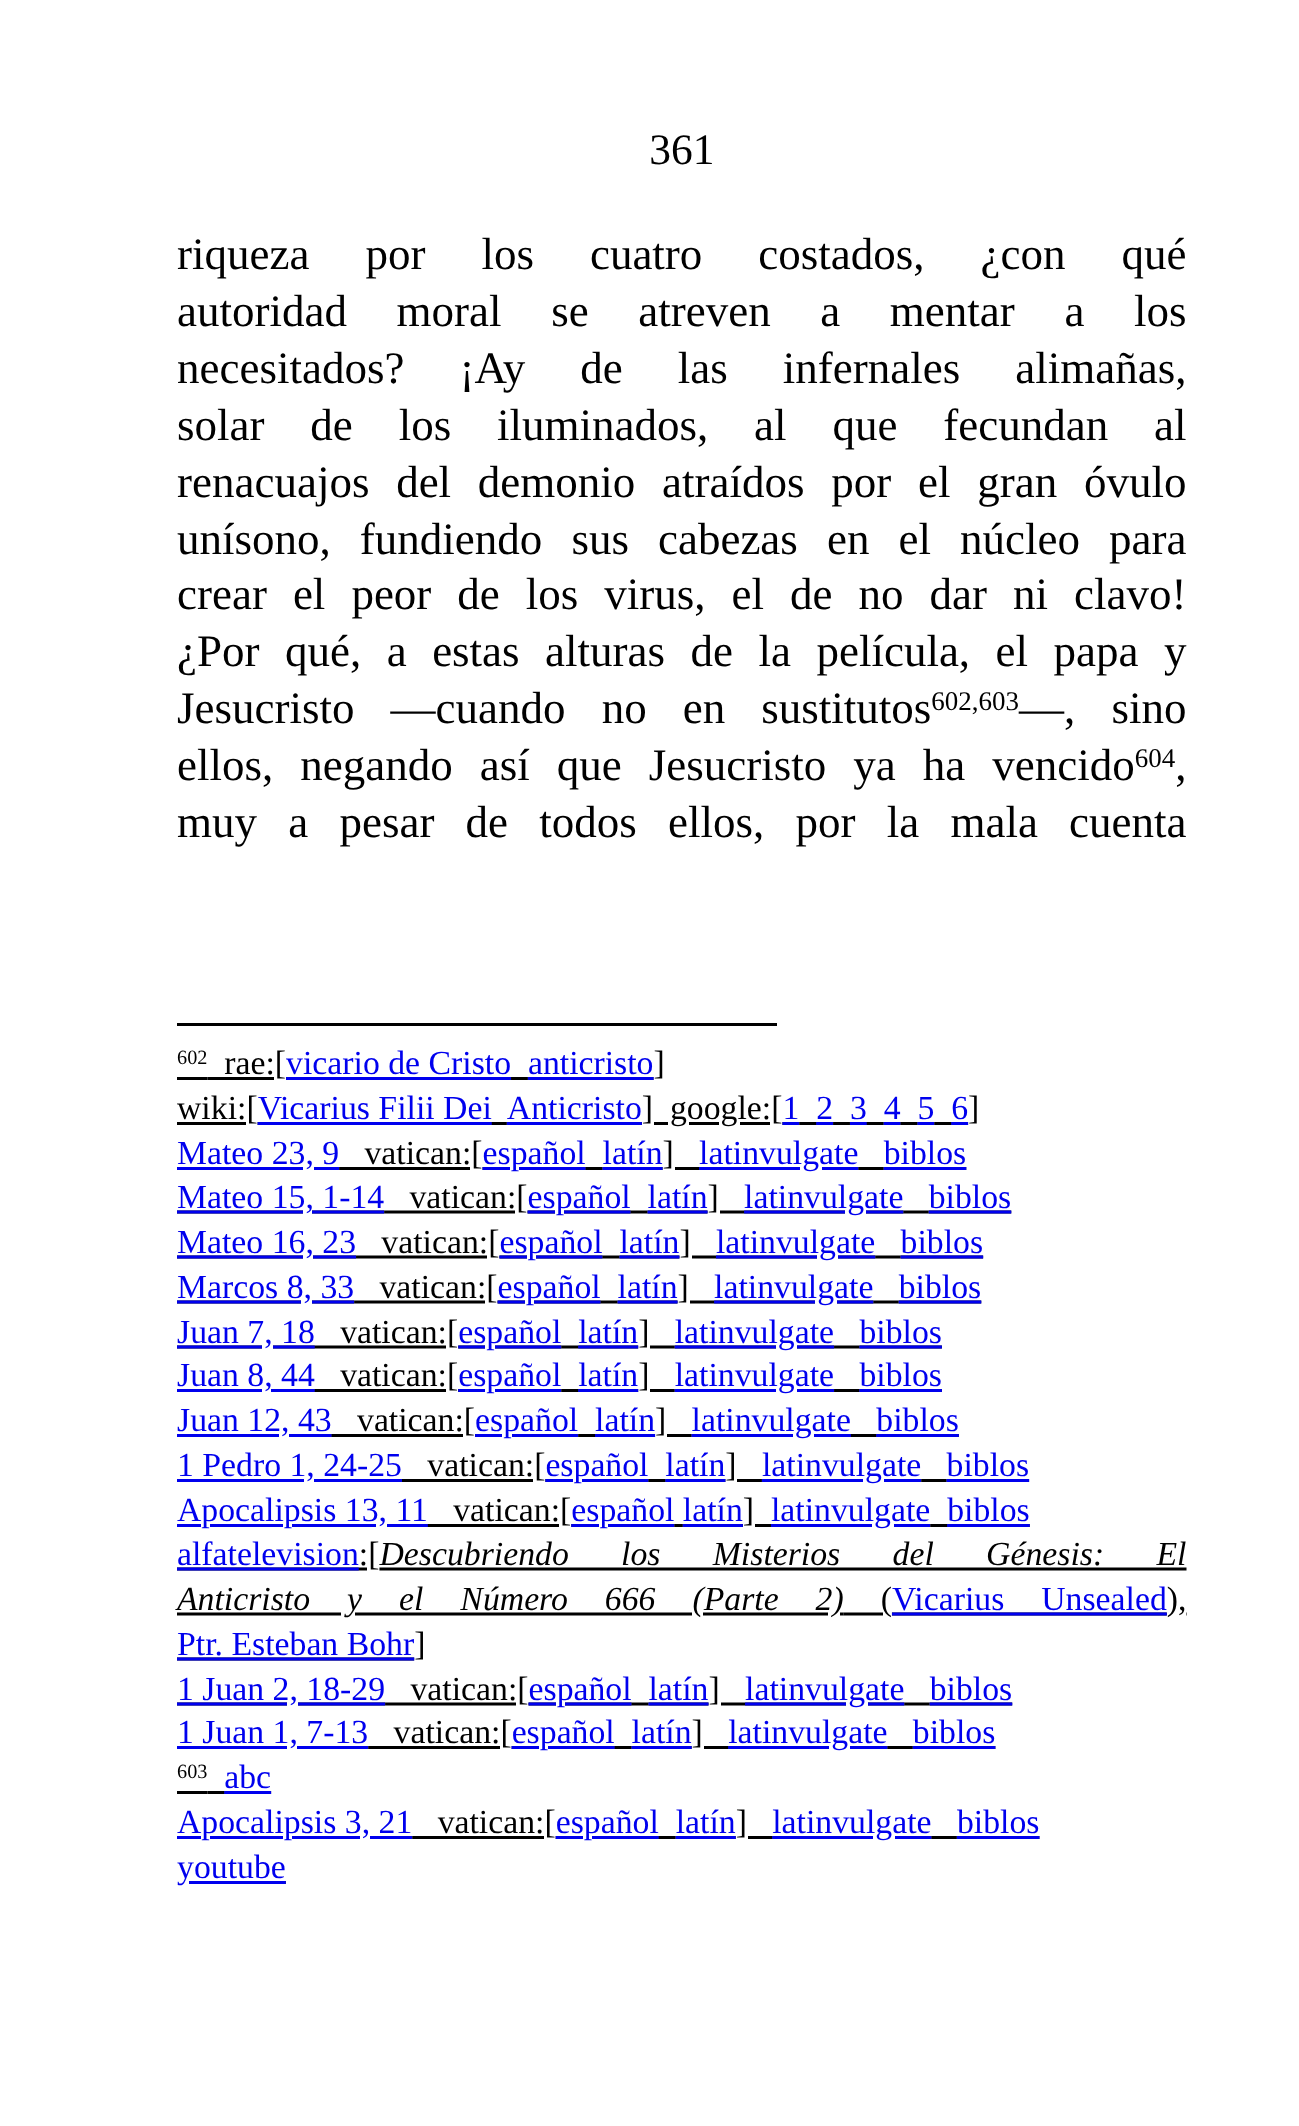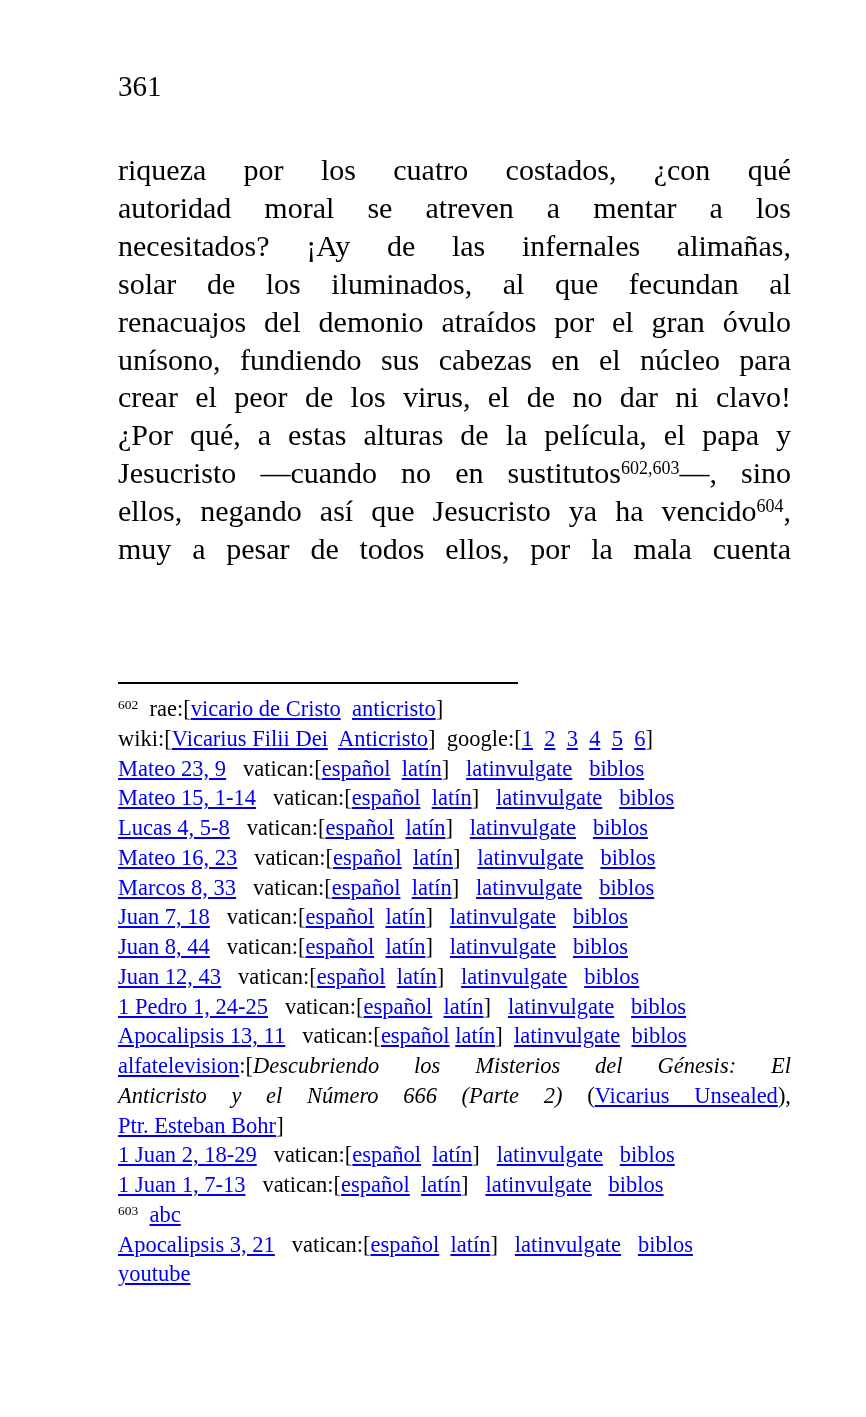--- a/index.html
+++ b/index.html
@@ -6,41 +6,41 @@
   body {
     width: 866px; height: 1417px;
     background: #ffffff;
     color: #000000;
     font-family: "Liberation Serif", serif;
     position: relative;
     overflow: hidden;
   }
   .abs { position: absolute; }
   #pageno {
-    top: 71px; left: 118px; width: 673px;
-    text-align: left;
+    top: 85px; left: 118px; width: 673px;
+    text-align: center;
     font-size: 29px; line-height: 1.05;
   }
   #main {
     top: 151px; left: 118px; width: 673px;
     font-size: 30px; line-height: 37.9px;
   }
   .mline {
     text-align: justify;
     text-align-last: justify;
   }
   #sep {
     top: 682px; left: 118px; width: 400px; height: 0;
     border-top: 2px solid #000;
   }
   #foot {
     top: 694px; left: 118px; width: 673px;
     font-size: 22.5px; line-height: 29.75px;
   }
-  .fline { white-space: pre-wrap; }
+  .fline { white-space: pre-wrap; text-decoration: underline; }
   .fline.just {
     white-space: normal;
     text-align: justify;
     text-align-last: justify;
   }
   sup.sup {
     font-size: 0.6em;
     line-height: 0;
     position: relative;
     top: -0.5em;
@@ -69,21 +69,20 @@
     <div class="mline">Jesucristo —cuando no en sustitutos<sup class="sup">602,603</sup>—, sino</div>
     <div class="mline">ellos, negando así que Jesucristo ya ha vencido<sup class="sup">604</sup>,</div>
     <div class="mline">muy a pesar de todos ellos, por la mala cuenta</div>
   </div>
 <div id="sep" class="abs"></div>
 <div id="foot" class="abs">
     <div class="fline"><sup class="sup">602</sup>  rae:[<a class="lnk">vicario de Cristo</a>  <a class="lnk">anticristo</a>]</div>
     <div class="fline">wiki:[<a class="lnk">Vicarius Filii Dei</a>  <a class="lnk">Anticristo</a>]  google:[<a class="lnk">1</a>  <a class="lnk">2</a>  <a class="lnk">3</a>  <a class="lnk">4</a>  <a class="lnk">5</a>  <a class="lnk">6</a>]</div>
     <div class="fline"><a class="lnk">Mateo 23, 9</a>   vatican:[<a class="lnk">español</a>  <a class="lnk">latín</a>]   <a class="lnk">latinvulgate</a>   <a class="lnk">biblos</a></div>
     <div class="fline"><a class="lnk">Mateo 15, 1-14</a>   vatican:[<a class="lnk">español</a>  <a class="lnk">latín</a>]   <a class="lnk">latinvulgate</a>   <a class="lnk">biblos</a></div>
-    <div class="fline"><a class="lnk">Lucas 4, 5-8</a>   vatican:[<a class="lnk">español</a>  <a class="lnk">latín</a>]   <a class="lnk">latinvulgate</a>   <a class="lnk">biblos</a></div>
     <div class="fline"><a class="lnk">Mateo 16, 23</a>   vatican:[<a class="lnk">español</a>  <a class="lnk">latín</a>]   <a class="lnk">latinvulgate</a>   <a class="lnk">biblos</a></div>
     <div class="fline"><a class="lnk">Marcos 8, 33</a>   vatican:[<a class="lnk">español</a>  <a class="lnk">latín</a>]   <a class="lnk">latinvulgate</a>   <a class="lnk">biblos</a></div>
     <div class="fline"><a class="lnk">Juan 7, 18</a>   vatican:[<a class="lnk">español</a>  <a class="lnk">latín</a>]   <a class="lnk">latinvulgate</a>   <a class="lnk">biblos</a></div>
     <div class="fline"><a class="lnk">Juan 8, 44</a>   vatican:[<a class="lnk">español</a>  <a class="lnk">latín</a>]   <a class="lnk">latinvulgate</a>   <a class="lnk">biblos</a></div>
     <div class="fline"><a class="lnk">Juan 12, 43</a>   vatican:[<a class="lnk">español</a>  <a class="lnk">latín</a>]   <a class="lnk">latinvulgate</a>   <a class="lnk">biblos</a></div>
     <div class="fline"><a class="lnk">1 Pedro 1, 24-25</a>   vatican:[<a class="lnk">español</a>  <a class="lnk">latín</a>]   <a class="lnk">latinvulgate</a>   <a class="lnk">biblos</a></div>
     <div class="fline"><a class="lnk">Apocalipsis 13, 11</a>   vatican:[<a class="lnk">español</a> <a class="lnk">latín</a>]  <a class="lnk">latinvulgate</a>  <a class="lnk">biblos</a></div>
     <div class="fline just"><a class="lnk">alfatelevision</a>:[<i class="ital">Descubriendo los Misterios del Génesis: El</i></div>
     <div class="fline just"><i class="ital">Anticristo y el Número 666 (Parte 2)</i> (<a class="lnk">Vicarius Unsealed</a>),</div>
     <div class="fline"><a class="lnk">Ptr. Esteban Bohr</a>]</div>

